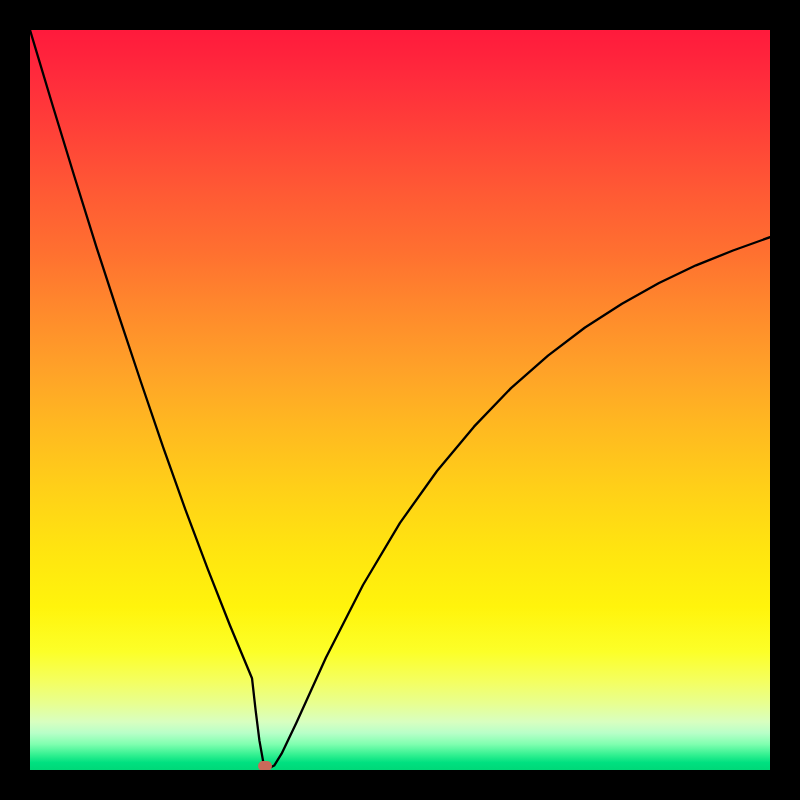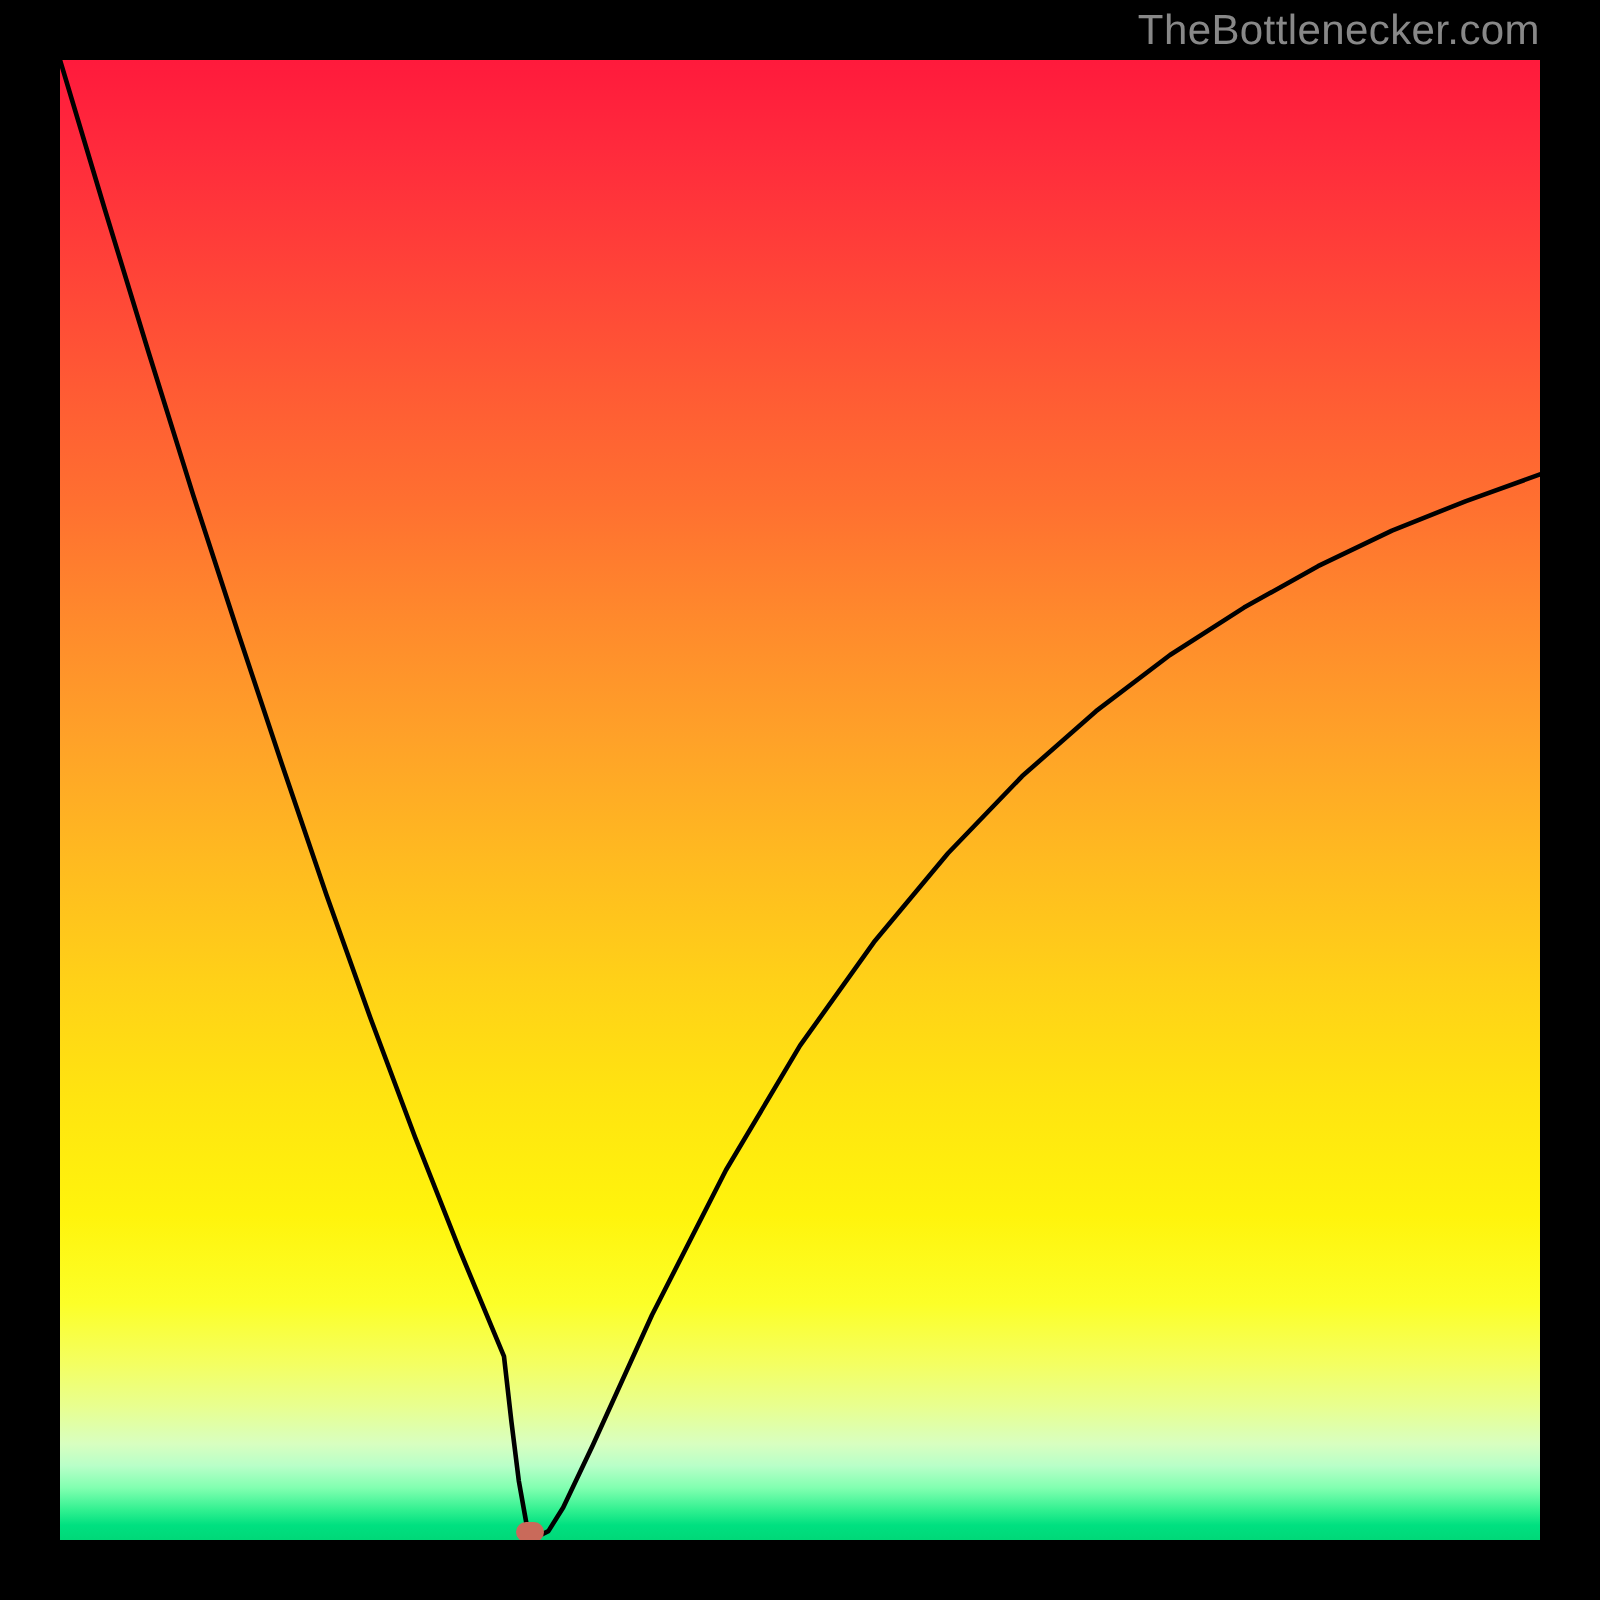--- a/index.html
+++ b/index.html
@@ -72,21 +72,20 @@
     width: 14px;
     height: 10px;
     border-radius: 5px;
     background: #c96a5a;
   }
 </style>
 </head>
 <body>
 
 <div class="frame">
-  <div class="watermark">TheBottlenecker.com</div>
 
   <div class="plot-area">
     <div class="gradient"></div>
 
     <svg class="curve-svg" viewBox="0 0 740 740" preserveAspectRatio="none">
       <path id="curve-path" fill="none" stroke="#000" stroke-width="2.3" stroke-linejoin="round" stroke-linecap="round" d="M0.00 0.00 L22.20 74.00 L44.40 146.52 L66.60 217.56 L88.80 285.64 L111.00 352.24 L133.20 417.36 L155.40 479.52 L177.60 538.72 L199.80 594.96 L222.00 648.24 L225.70 680.80 L229.40 710.40 L233.10 731.12 L236.80 739.26 L244.20 735.56 L251.60 723.72 L266.40 692.64 L296.00 627.52 L333.00 555.00 L370.00 492.84 L407.00 441.04 L444.00 396.64 L481.00 358.16 L518.00 325.60 L555.00 297.48 L592.00 273.80 L629.00 253.08 L666.00 235.32 L703.00 220.52 L740.00 207.20"></path>
     </svg>
 
     <div id="marker" class="marker" style="left: 228.32px; top: 730.56px;"></div>
   </div>

